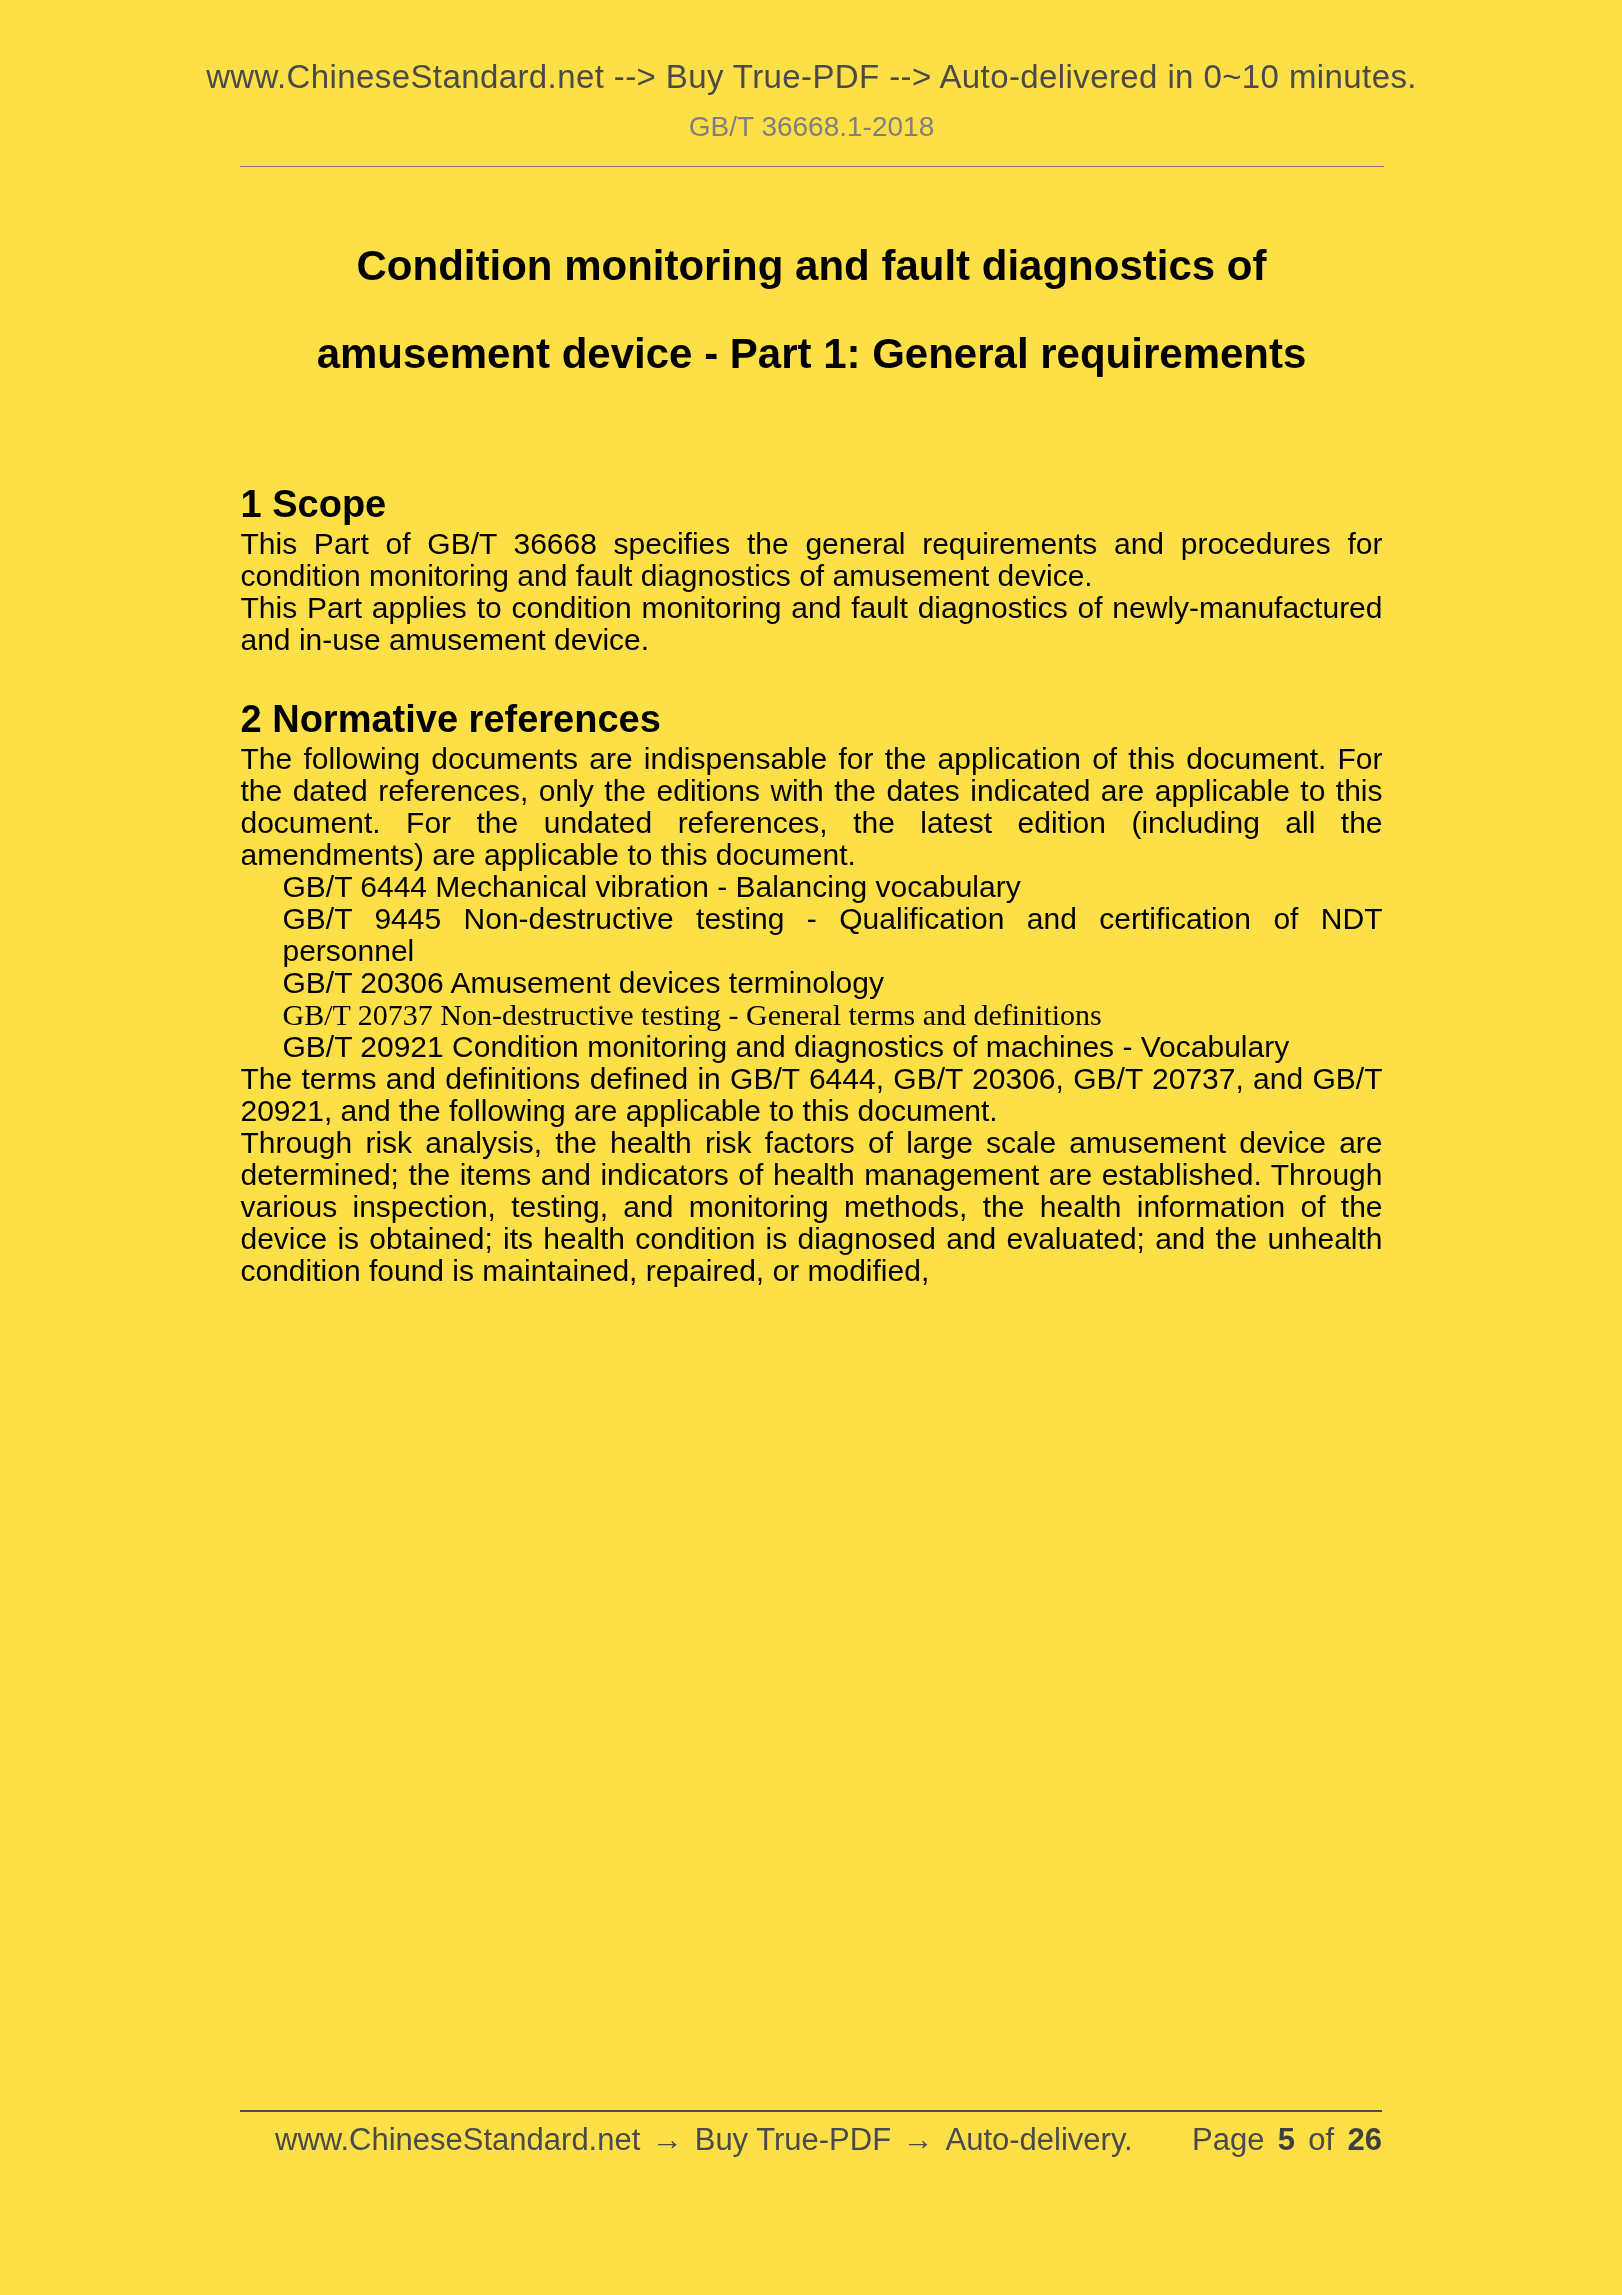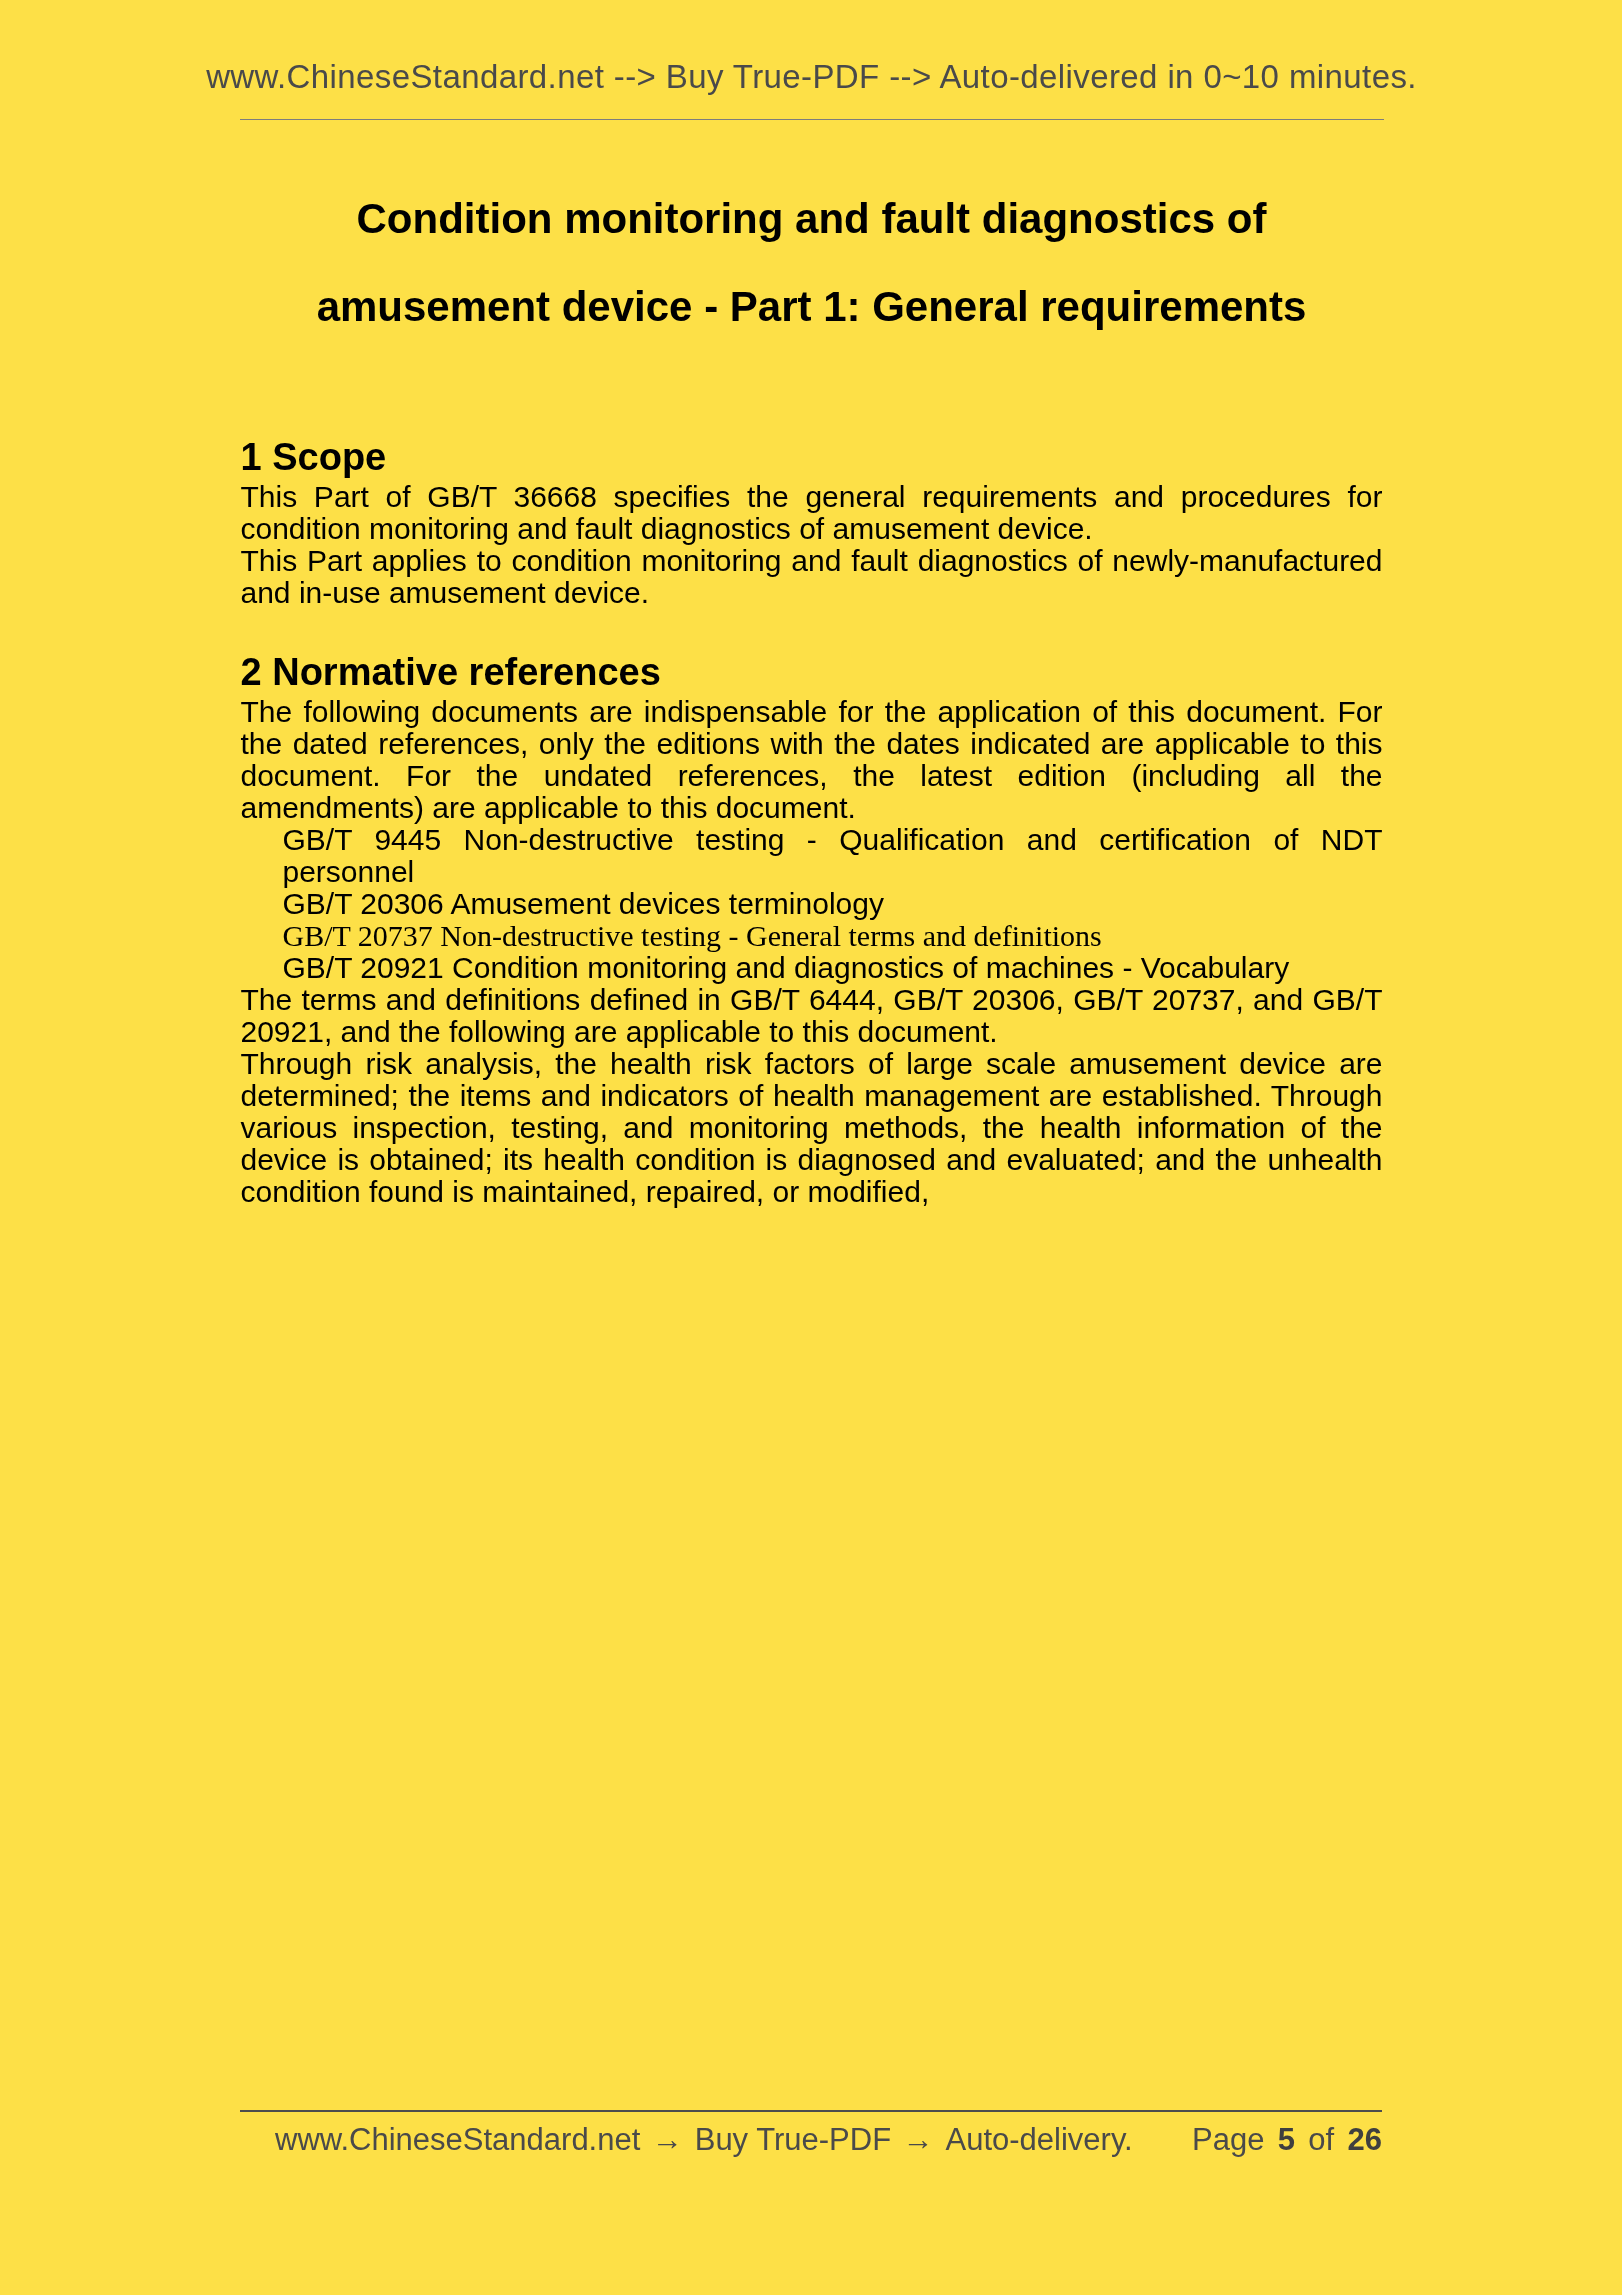--- a/index.html
+++ b/index.html
@@ -128,36 +128,38 @@
   }
   .arrow { font-size: 31px; }
 </style>
 </head>
 <body>
 
 <div class="page">
 
   <div class="header">
     <div class="header-tagline">www.ChineseStandard.net --&gt; Buy True-PDF --&gt; Auto-delivered in 0~10 minutes.</div>
+    <div class="doc-number">GB/T 36668.1-2018</div>
     <hr class="header-rule">
   </div>
 
   <div class="content">
 
     <div class="doc-title">
       <div class="line1">Condition monitoring and fault diagnostics of</div>
       <div class="line2">amusement device - Part 1: General requirements</div>
     </div>
 
     <div class="section-heading hm-scope">1 Scope</div>
     <p class="body p-scope1">This Part of GB/T 36668 specifies the general requirements and procedures for condition monitoring and fault diagnostics of amusement device.</p>
     <p class="body p-scope2">This Part applies to condition monitoring and fault diagnostics of newly-manufactured and in-use amusement device.</p>
 
     <div class="section-heading hm-norm">2 Normative references</div>
     <p class="body p-norm">The following documents are indispensable for the application of this document. For the dated references, only the editions with the dates indicated are applicable to this document. For the undated references, the latest edition (including all the amendments) are applicable to this document.</p>
+    <p class="body ref ref-0">GB/T 6444 Mechanical vibration - Balancing vocabulary</p>
     <p class="body ref ref-1">GB/T 9445 Non-destructive testing - Qualification and certification of NDT personnel</p>
     <p class="body ref ref-2">GB/T 20306 Amusement devices terminology</p>
     <p class="body ref ref-3">GB/T 20737 Non-destructive testing - General terms and definitions</p>
     <p class="body ref ref-4">GB/T 20921 Condition monitoring and diagnostics of machines - Vocabulary</p>
 
     <p class="body p-terms">The terms and definitions defined in GB/T 6444, GB/T 20306, GB/T 20737, and GB/T 20921, and the following are applicable to this document.</p>
     <p class="body p-final">Through risk analysis, the health risk factors of large scale amusement device are determined; the items and indicators of health management are established. Through various inspection, testing, and monitoring methods, the health information of the device is obtained; its health condition is diagnosed and evaluated; and the unhealth condition found is maintained, repaired, or modified,</p>
 
   </div>
 

